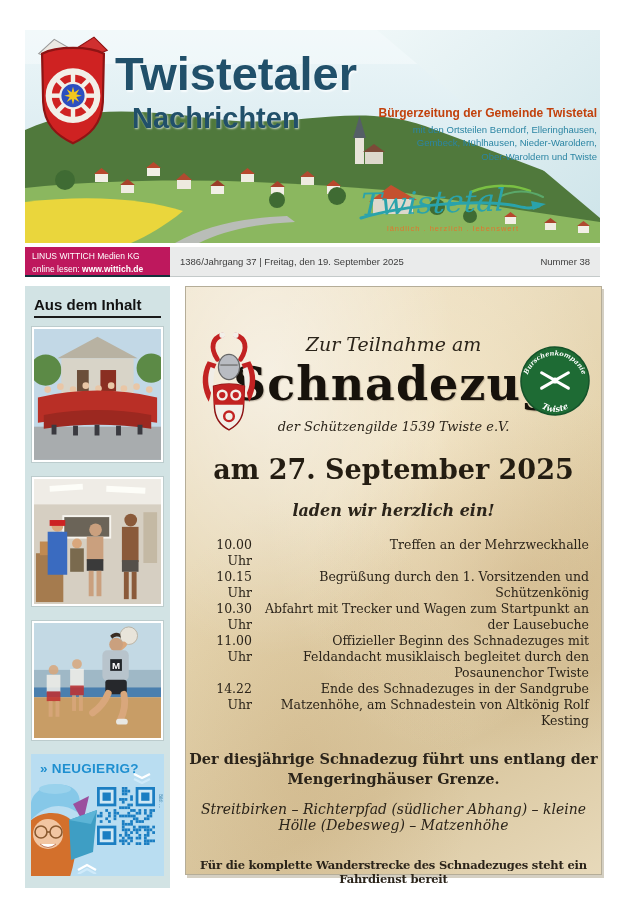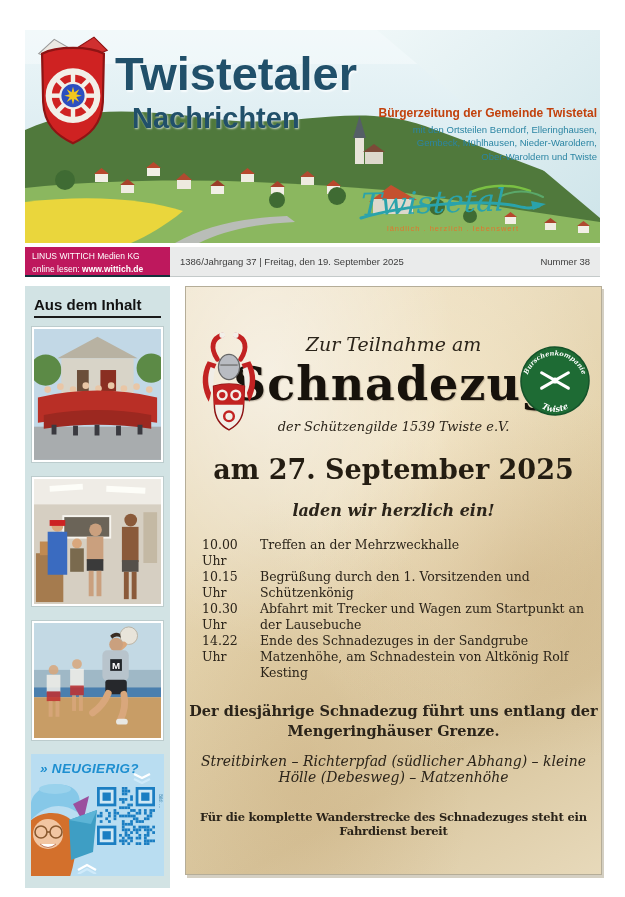--- a/index.html
+++ b/index.html
@@ -32,21 +32,21 @@
          font-size:9.5px;color:#3d3d3d;padding:7px 10px;border-bottom:1px solid #c4caca;}
 
   
   #sidebar{position:absolute;left:25px;top:286px;width:145px;height:602px;background:#d2e3e4;}
   .sb-head{margin:10px 9px 8px;font-size:15px;font-weight:bold;color:#121212;
            border-bottom:2px solid #1a1a1a;padding-bottom:3px;}
   .photo{margin:0 6px 13px;background:#fff;padding:2px;border:1px solid #bccccd;}
   .photo svg{display:block;width:100%;}
   .ad{margin:2px 6px 0;height:122px;background:#b9ddf1;position:relative;overflow:hidden;}
   .ad .headline{position:absolute;top:7px;left:9px;font-size:13.5px;font-weight:bold;color:#1e8fd0;
-                letter-spacing:.3px;white-space:nowrap;font-style:italic;}
+                letter-spacing:.3px;white-space:nowrap;}
   .ad .woman{position:absolute;left:-4px;bottom:-4px;width:72px;height:100px;}
   .ad .qr{position:absolute;right:9px;top:33px;width:58px;height:58px;}
   .ad .chev-top{position:absolute;right:13px;top:17px;width:18px;height:14px;}
   .ad .chev-bot{position:absolute;left:46px;bottom:2px;width:20px;height:14px;}
   .ad .credit{position:absolute;right:1px;top:40px;writing-mode:vertical-rl;font-size:4.5px;color:#3e85ad;}
 
   
   #main{position:absolute;left:185px;top:286px;width:417px;height:589px;box-sizing:border-box;
         border:1px solid #b5ad98;box-shadow:2px 3px 0 #d4cfc2;
         background:
@@ -58,21 +58,21 @@
         text-align:center;color:#2b241a;
         font-family:"DejaVu Serif","Liberation Serif",serif;}
   .crest{position:absolute;left:14px;top:42px;width:58px;height:104px;}
   .badge{position:absolute;right:10px;top:58px;width:72px;height:72px;}
   .pretitle{margin-top:46px;font-style:italic;font-size:19px;}
   .main-title{font-size:46px;font-weight:bold;letter-spacing:1px;color:#17120c;margin-top:2px;
               text-shadow:1px 1px 1px rgba(60,40,20,.25);}
   .organizer{font-style:italic;font-size:13px;margin-top:8px;}
   .date-line{font-size:27px;font-weight:bold;margin-top:20px;color:#241d12;}
   .invite{font-style:italic;font-weight:bold;font-size:16px;margin-top:16px;}
-  .schedule{text-align:left;margin:17px 12px 0 16px;font-size:12.5px;line-height:1.28;}
+  .schedule{text-align:right;margin:17px 12px 0 8px;font-size:12.5px;line-height:1.28;}
   .sched-row{display:flex;}
   .sched-time{width:58px;flex-shrink:0;}
   .sched-text{flex:1;}
   .grenze{margin-top:20px;font-size:14.5px;font-weight:600;line-height:1.35;}
   .grenze .emph{font-weight:bold;}
   .route{margin-top:13px;font-style:italic;font-size:14px;}
   .shuttle{margin-top:25px;font-weight:bold;font-size:11.5px;letter-spacing:-0.2px;}
 </style>
 </head>
 <body>
@@ -529,20 +529,24 @@
       </div>
       <div class="sched-row">
         <span class="sched-time">10.15 Uhr</span>
         <span class="sched-text">Begrüßung durch den 1. Vorsitzenden und Schützenkönig</span>
       </div>
       <div class="sched-row">
         <span class="sched-time">10.30 Uhr</span>
         <span class="sched-text">Abfahrt mit Trecker und Wagen zum Startpunkt an der Lausebuche</span>
       </div>
       <div class="sched-row">
+        <span class="sched-time">11.00 Uhr</span>
+        <span class="sched-text">Offizieller Beginn des Schnadezuges mit Feldandacht musiklaisch begleitet durch den Posaunenchor Twiste</span>
+      </div>
+      <div class="sched-row">
         <span class="sched-time">14.22 Uhr</span>
         <span class="sched-text">Ende des Schnadezuges in der Sandgrube Matzenhöhe, am Schnadestein von Altkönig Rolf Kesting</span>
       </div>
     </div>
 
     <div class="grenze">
       <div>Der diesjährige Schnadezug führt uns entlang der</div>
       <div class="emph">Mengeringhäuser Grenze.</div>
     </div>
     <div class="route">Streitbirken – Richterpfad (südlicher Abhang) – kleine Hölle (Debesweg) – Matzenhöhe</div>

